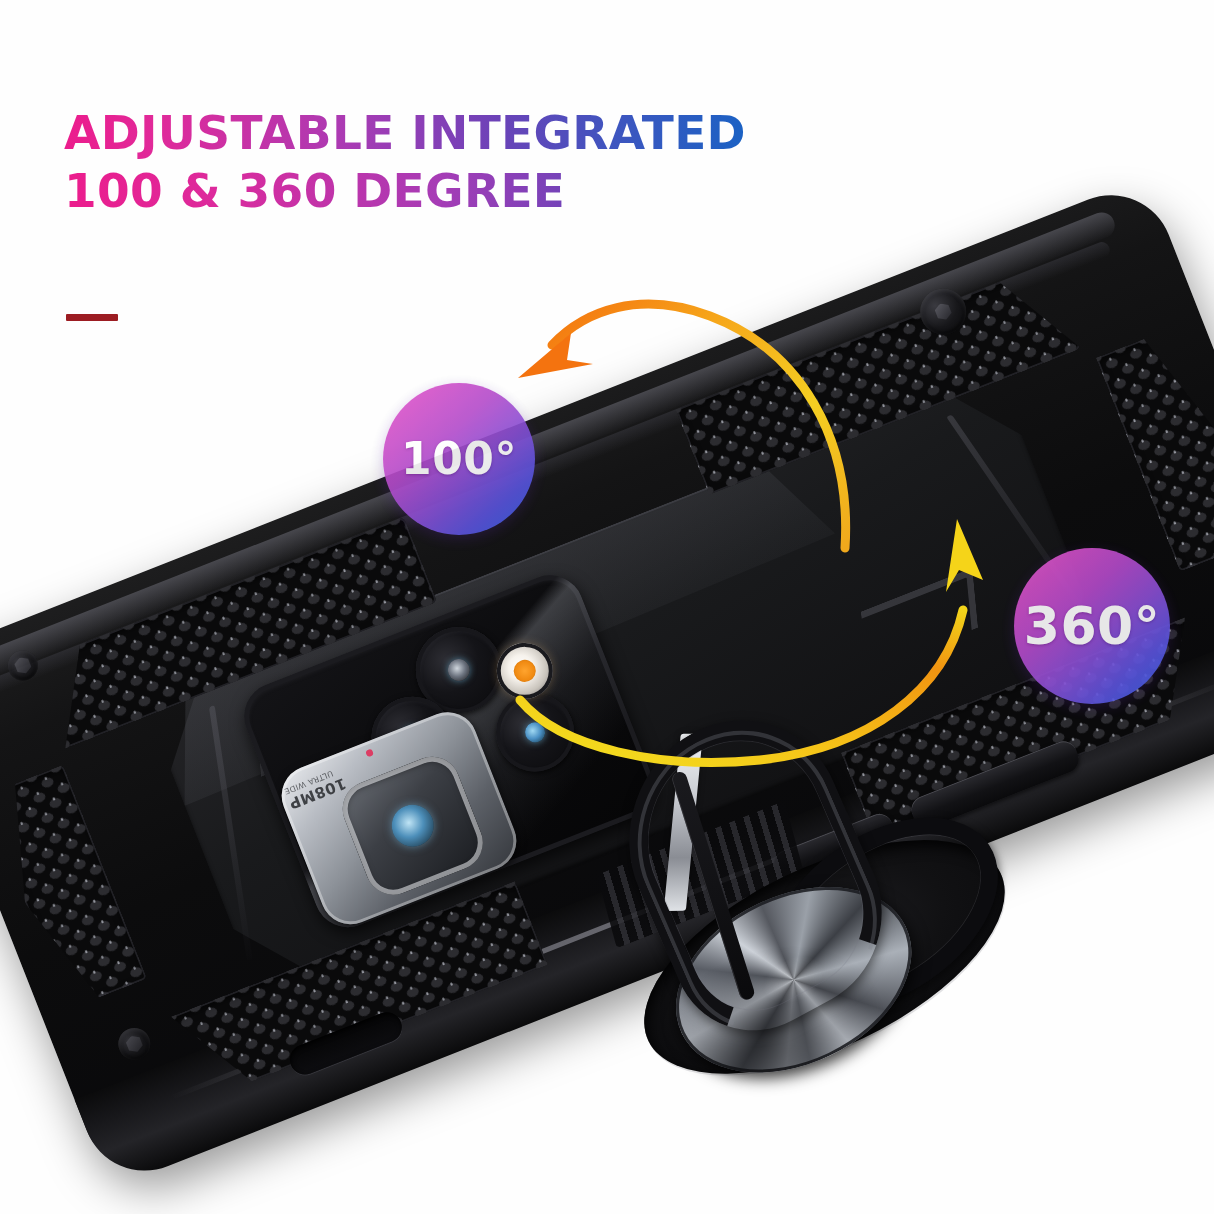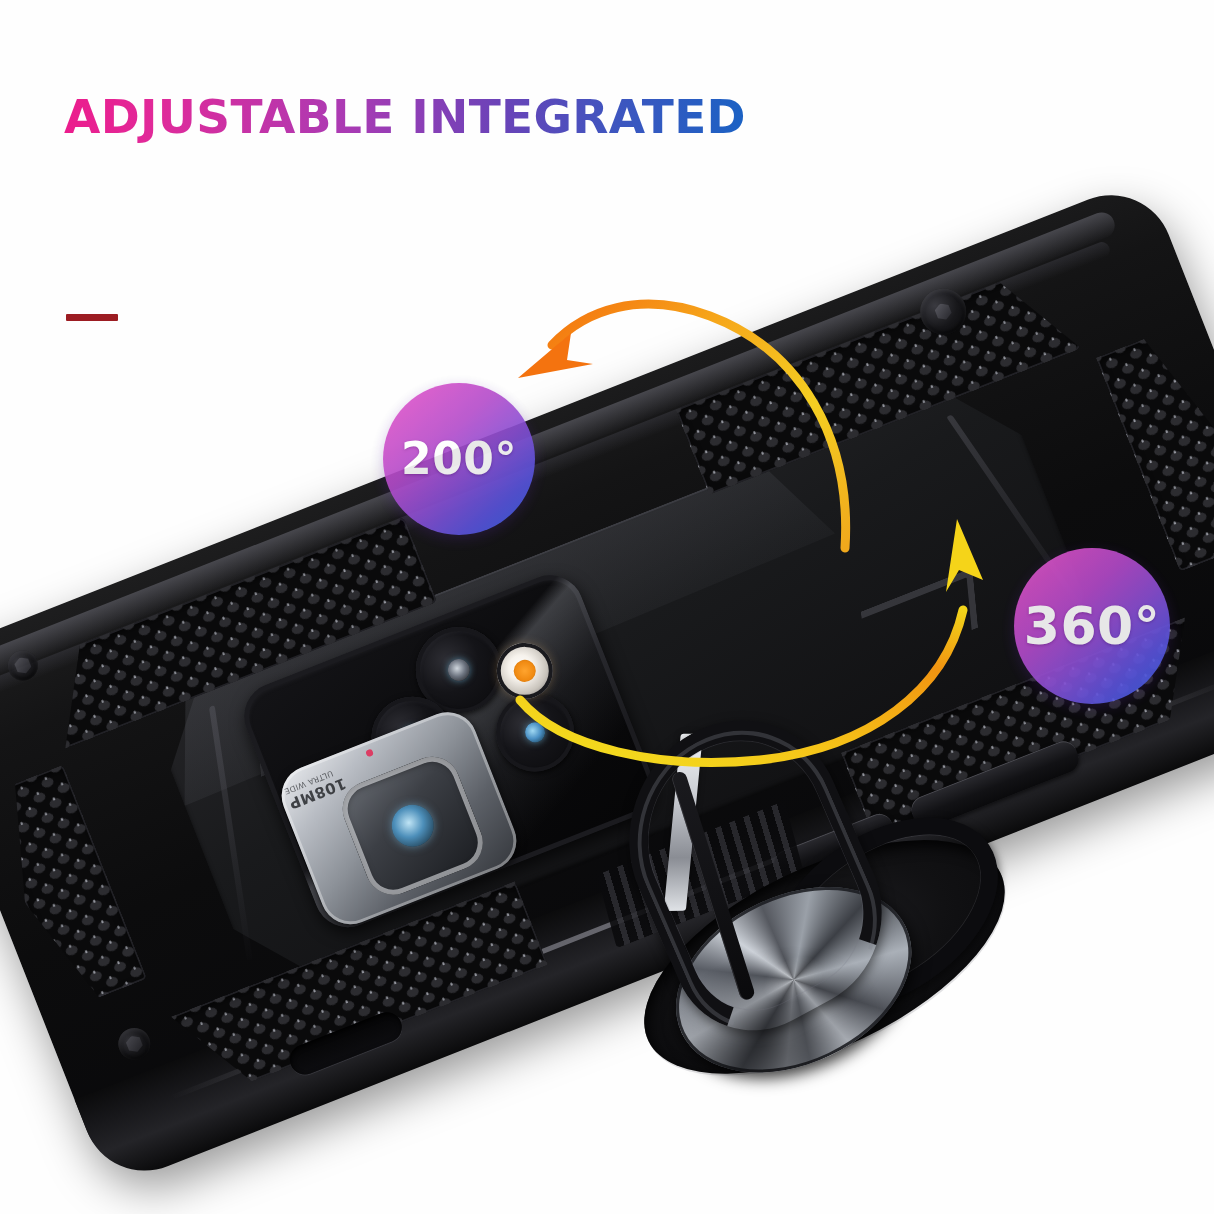--- a/index.html
+++ b/index.html
@@ -17,21 +17,21 @@
     width:1214px;
     height:1214px;
     background:#fefefe;
     overflow:hidden;
   }
 
   
   #headline {
     position:absolute;
     left:64px;
-    top:88px;
+    top:104px;
     z-index:60;
     pointer-events:none;
   }
   .hl-line {
     font-size:47px;
     font-weight:bold;
     letter-spacing:0.3px;
     line-height:58px;
     white-space:nowrap;
     background-image:linear-gradient(95deg,#ec1c8c 0%,#e02a9a 14%,#a93bb4 42%,#6a43b8 64%,#3f55bf 80%,#1a62c4 100%);
@@ -567,24 +567,25 @@
     </defs>
 
     <path d="M 845,548 C 852,438 800,350 710,316 C 640,290 585,310 552,345" fill="none" stroke="url(#gradTilt)" stroke-width="9" stroke-linecap="round"></path>
     <path d="M 518,378 L 571,333 L 567,360 L 593,364 Z" fill="#f4730f"></path>
 
     <path d="M 520,700 C 560,748 660,770 760,760 C 870,748 945,690 963,610" fill="none" stroke="url(#gradRot)" stroke-width="9" stroke-linecap="round"></path>
     <path d="M 957,519 L 983,580 L 959,570 L 946,592 Z" fill="#f5d419"></path>
   </svg>
 
   <div class="badge" id="badge-100">
-    <span>200°</span>
+    <span>100°</span>
   </div>
   <div class="badge" id="badge-360">
     <span>360°</span>
   </div>
 
   <div id="headline">
     <div class="hl-line l1">ADJUSTABLE INTEGRATED</div>
+    <div class="hl-line l2">100 &amp; 360 DEGREE</div>
   </div>
   <div id="accent-rule"></div>
 
 </div>
 
 </body></html>

